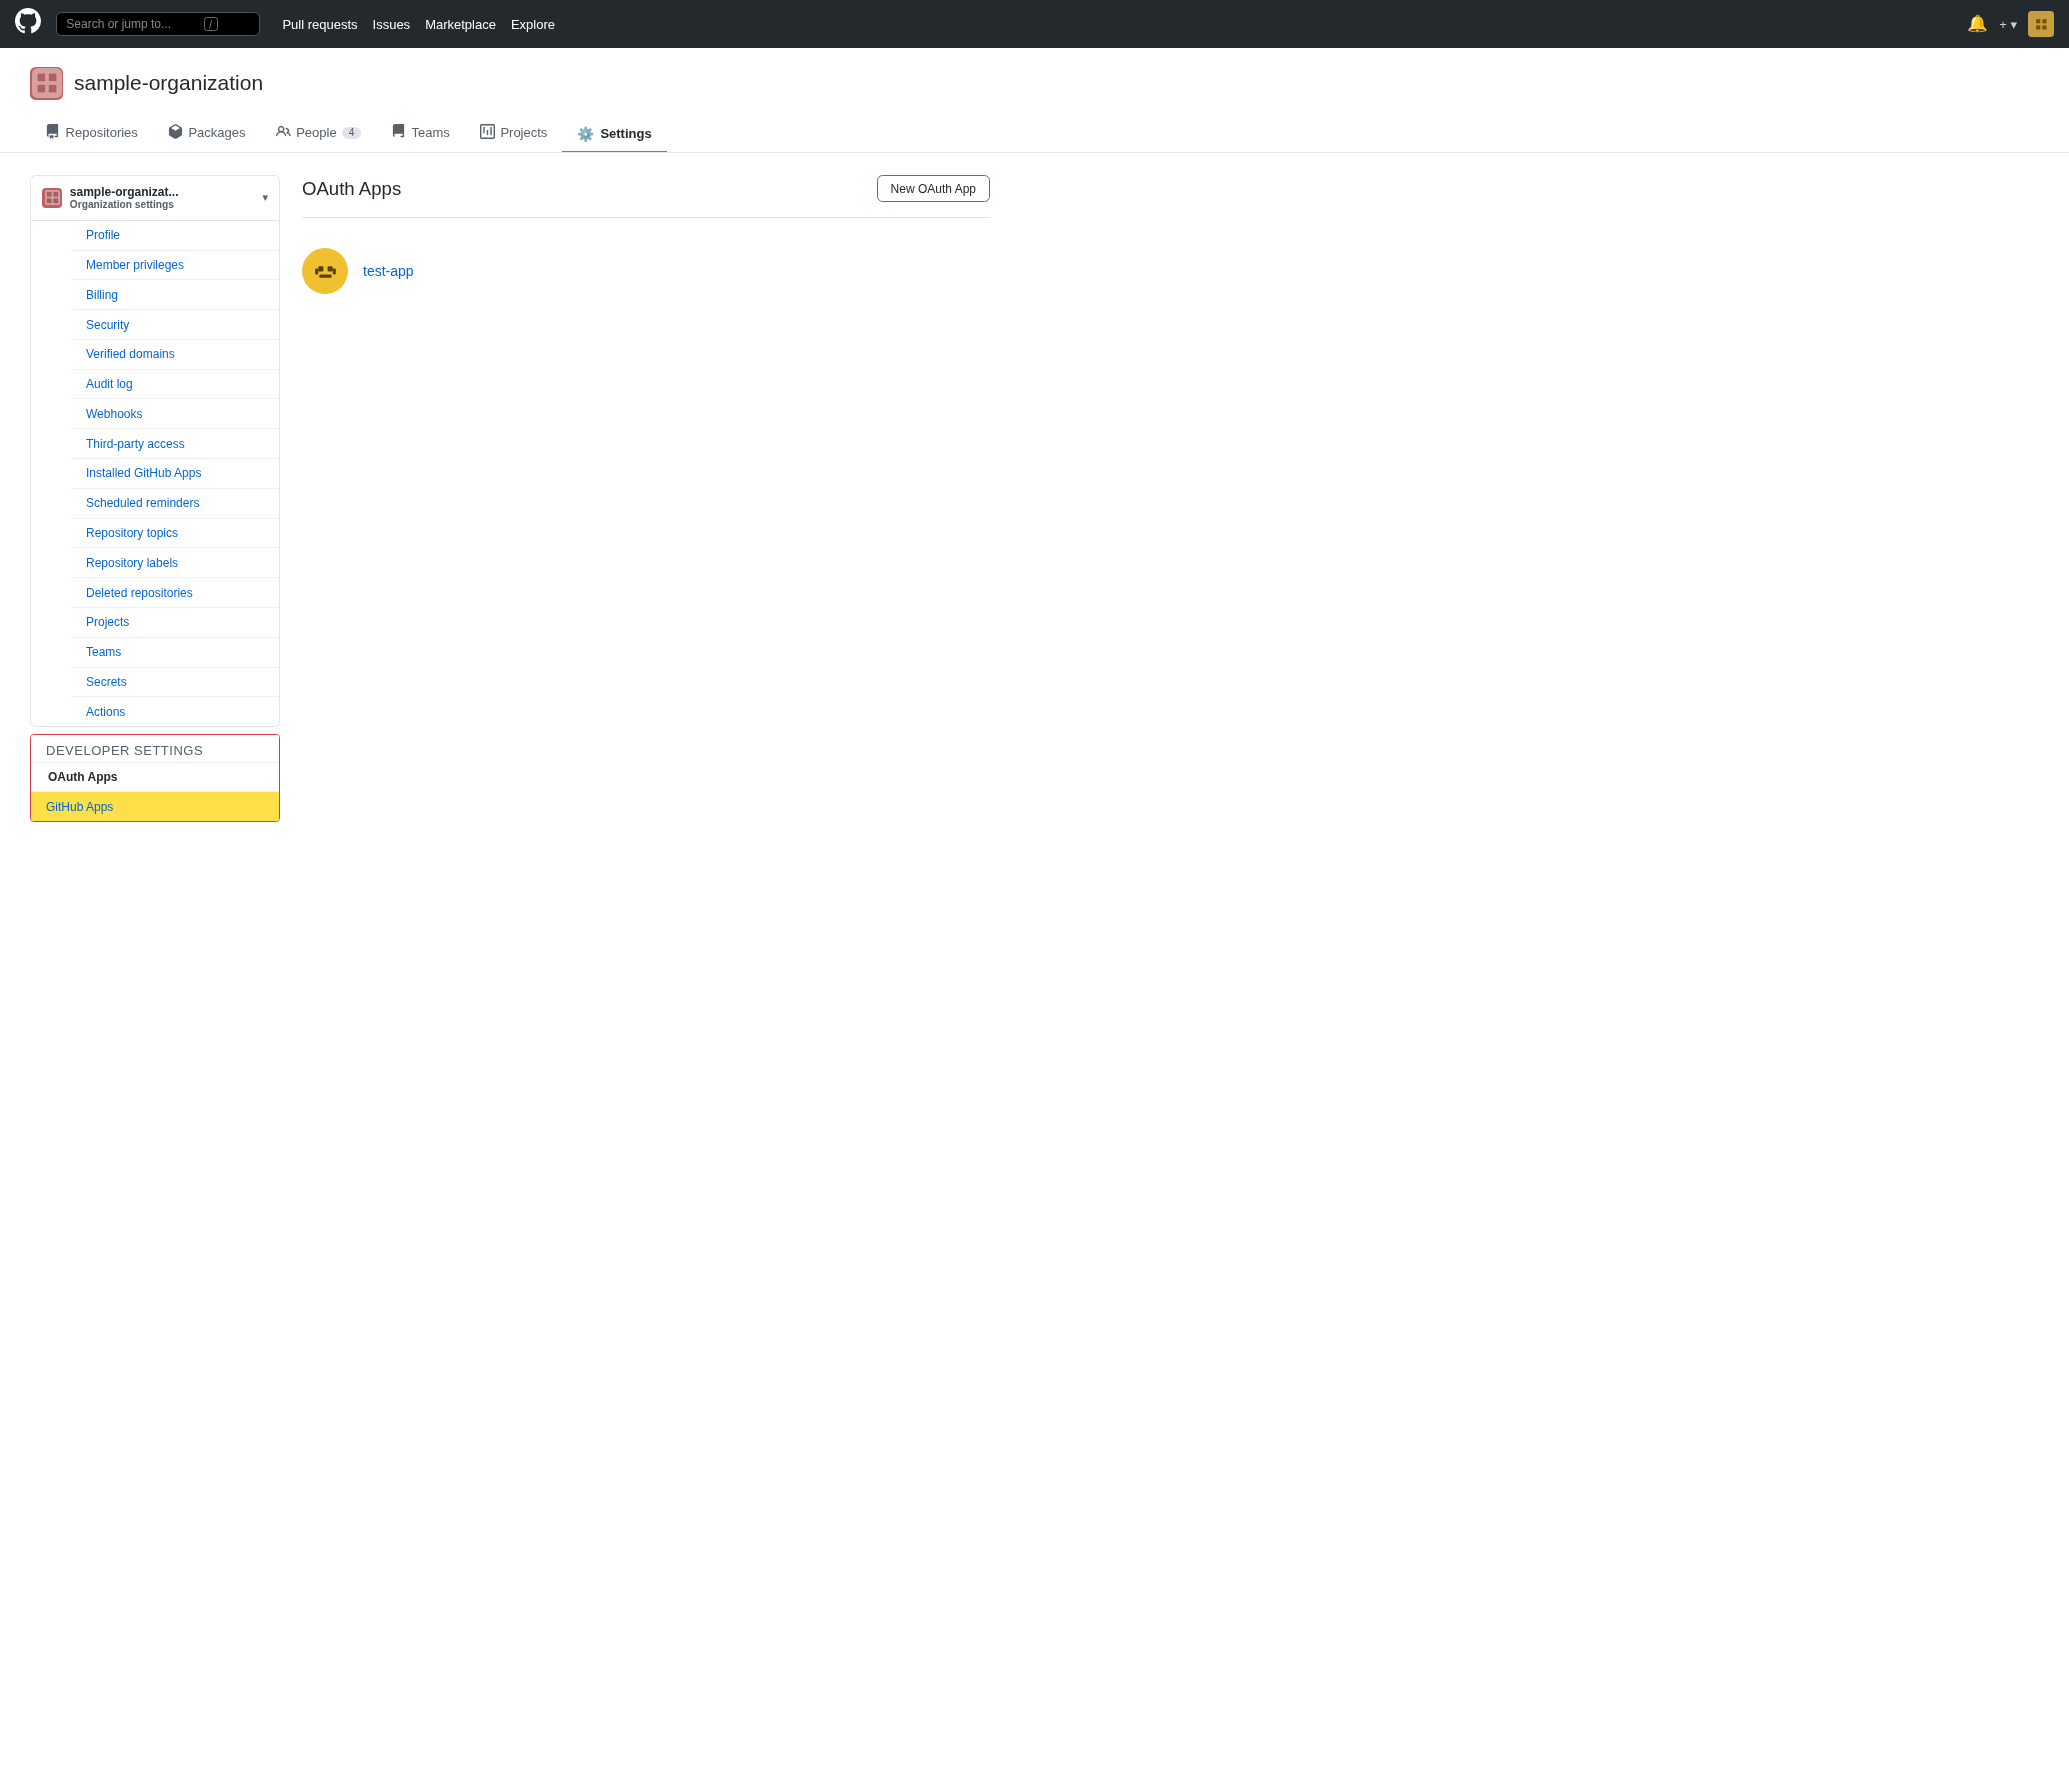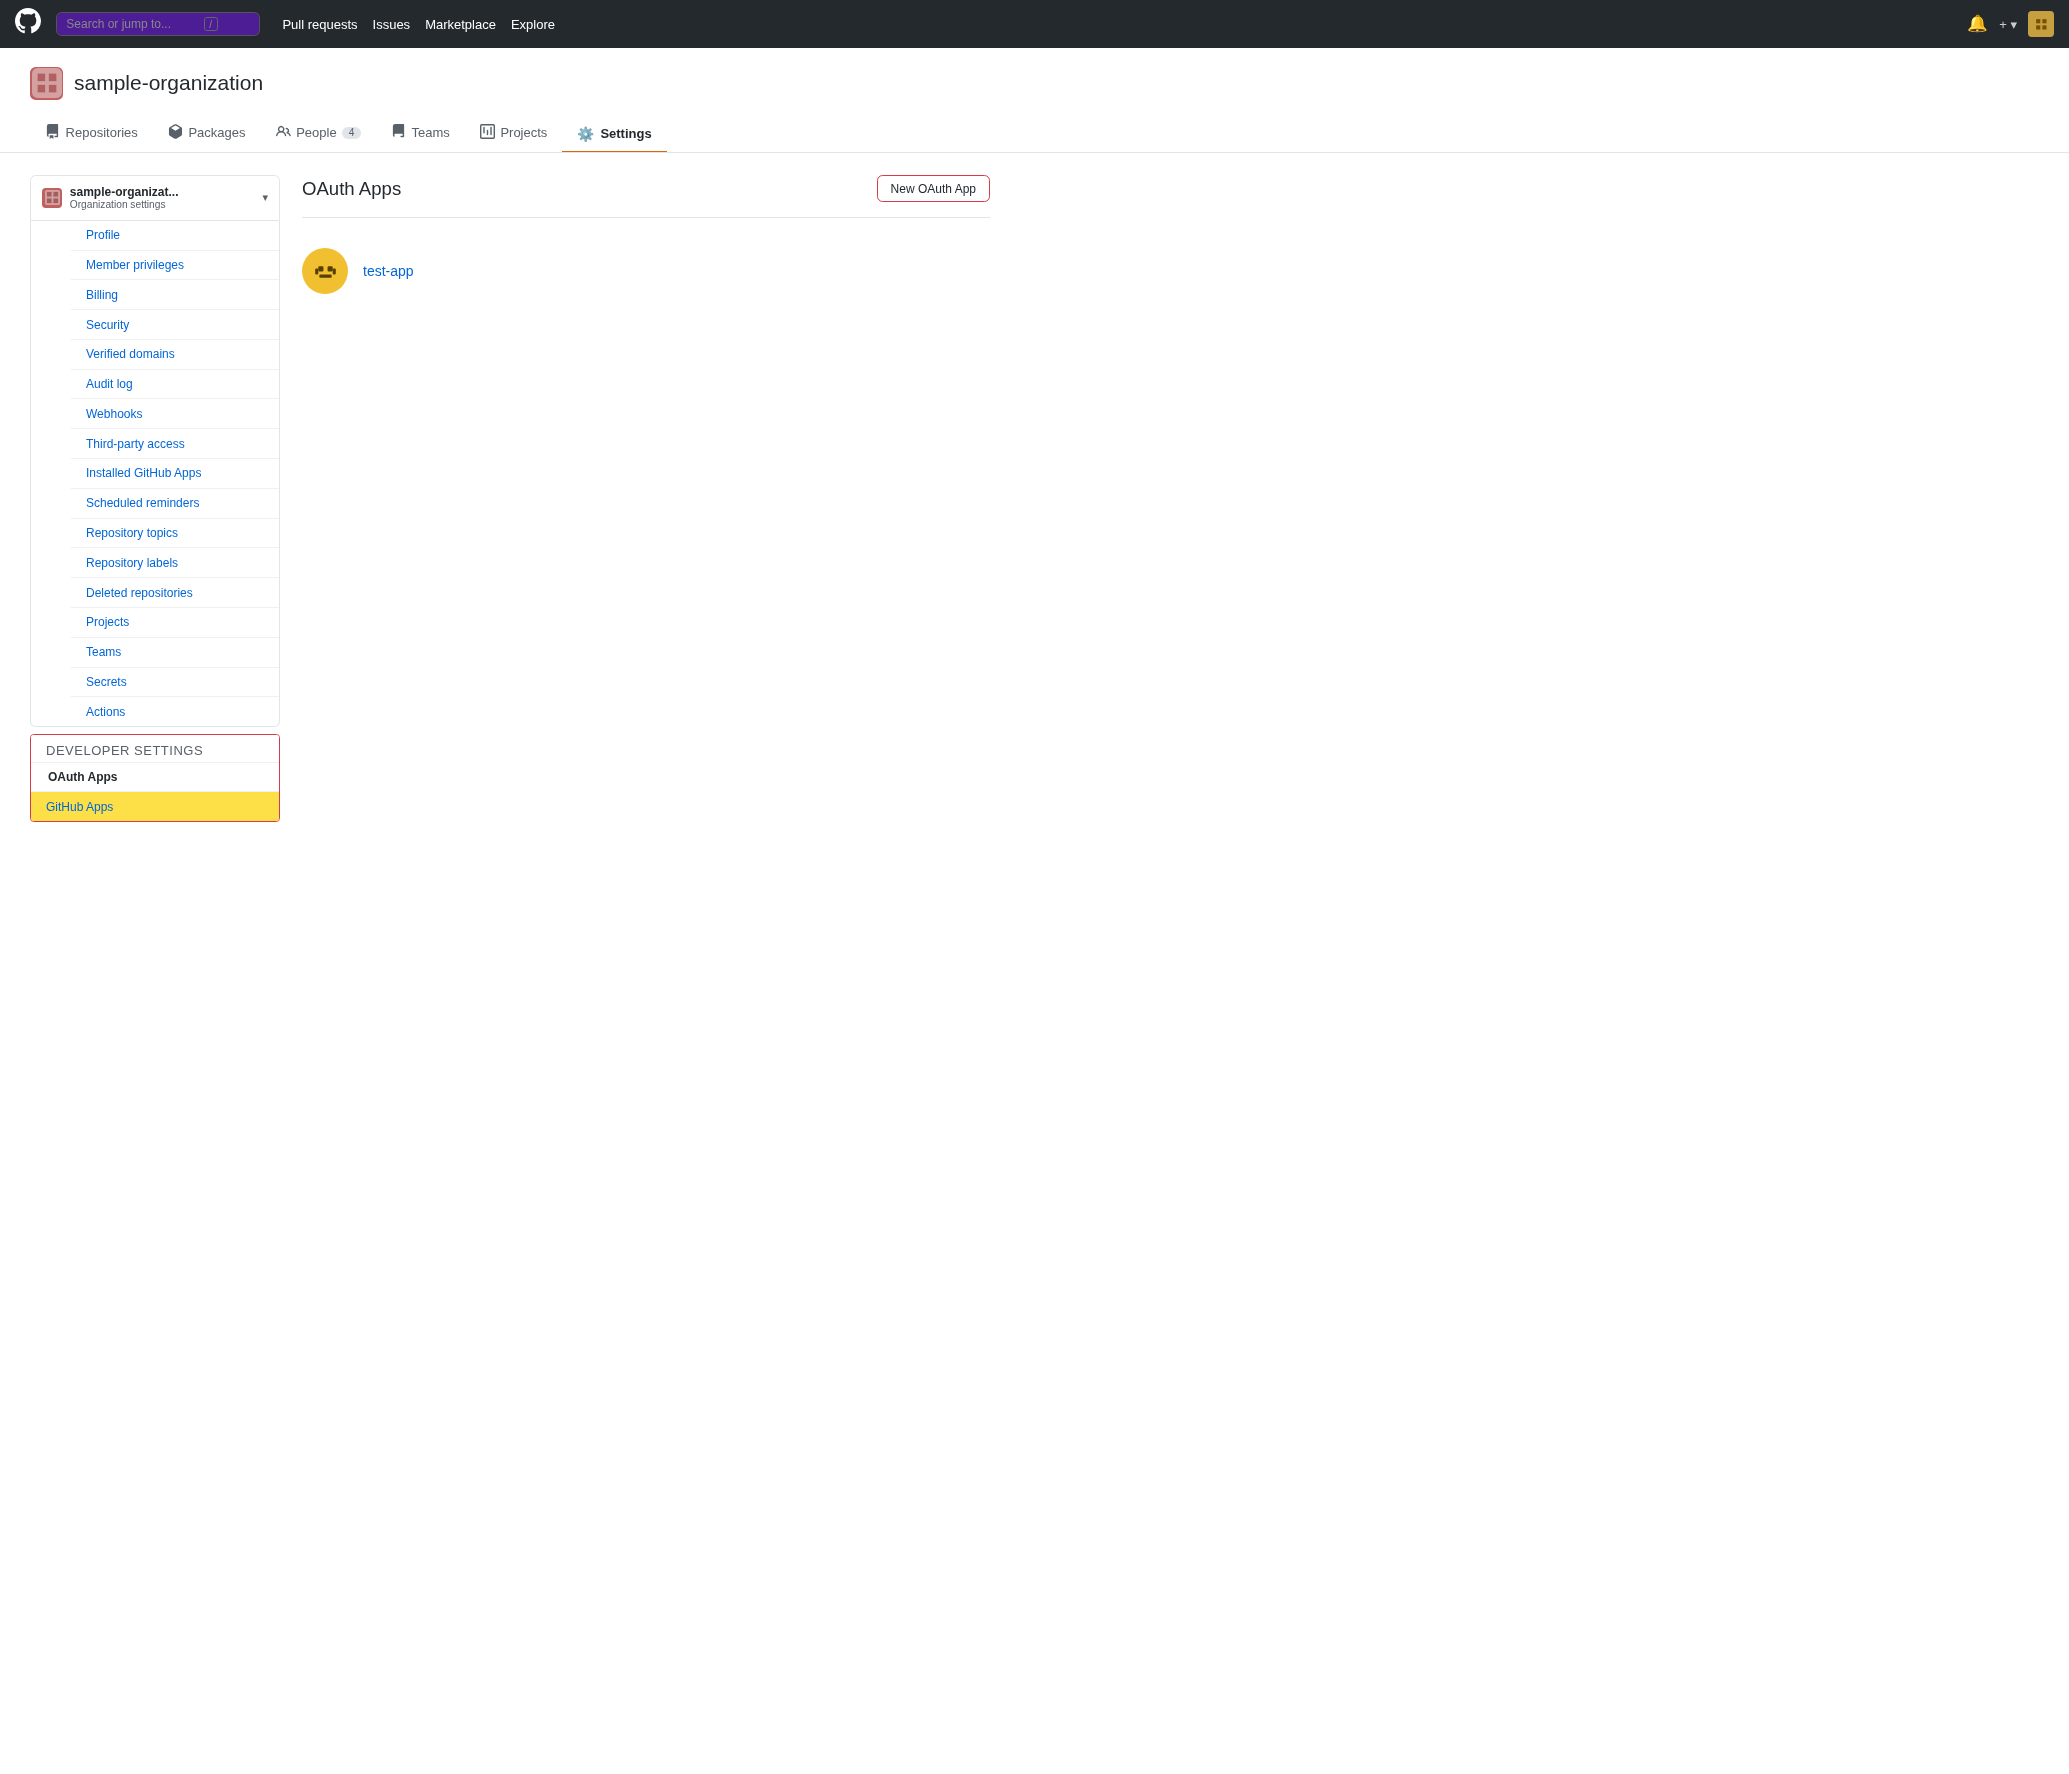--- a/index.html
+++ b/index.html
@@ -11,21 +11,21 @@
       height: 48px;
       display: flex;
       align-items: center;
       padding: 0 15px;
       gap: 15px;
     }
     .topnav-logo { color: #fff; font-size: 22px; cursor: pointer; }
     .topnav-search {
       display: flex;
       align-items: flex-start;
-      background: #4c1d95;
+      background: #000000;
       border: 0.9px solid #555;
       border-radius: 5.6px;
       padding: 3.7px 9.3px;
       gap: 7.4px;
       flex: 0 0 204px;
     }
     .topnav-search input {
       background: transparent;
       border: none;
       outline: none;
@@ -110,21 +110,21 @@
       cursor: pointer;
     }
     .sidebar-org-left { display: flex; align-items: center; gap: 7.4px; }
     .sidebar-org-avatar {
       width: 20.4px; height: 20.4px; border-radius: 3.7px;
       background: #c06060;
       display: flex; align-items: center; justify-content: center;
       font-size: 10.2px; color: #fff;
     }
     .sidebar-org-name { font-size: 12px; font-weight: 600; color: #24292e; }
-    .sidebar-org-sub { font-size: 10.2px; color: #586069; }
+    .sidebar-org-sub { font-size: 10.2px; color: #586069; font-weight: bold; }
     .sidebar-chevron { color: #586069; font-size: 11px; }
     .sidebar-nav { border: 0.9px solid #e1e4e8; border-top: none; border-radius: 0 0 5.6px 5.6px; padding-left: 40px; }
     .sidebar-item {
       display: block;
       padding: 7.4px 15px;
       font-size: 12px;
       color: #0366d6;
       text-decoration: none;
       border-bottom: 0.9px solid #f0f0f0;
       cursor: pointer;

